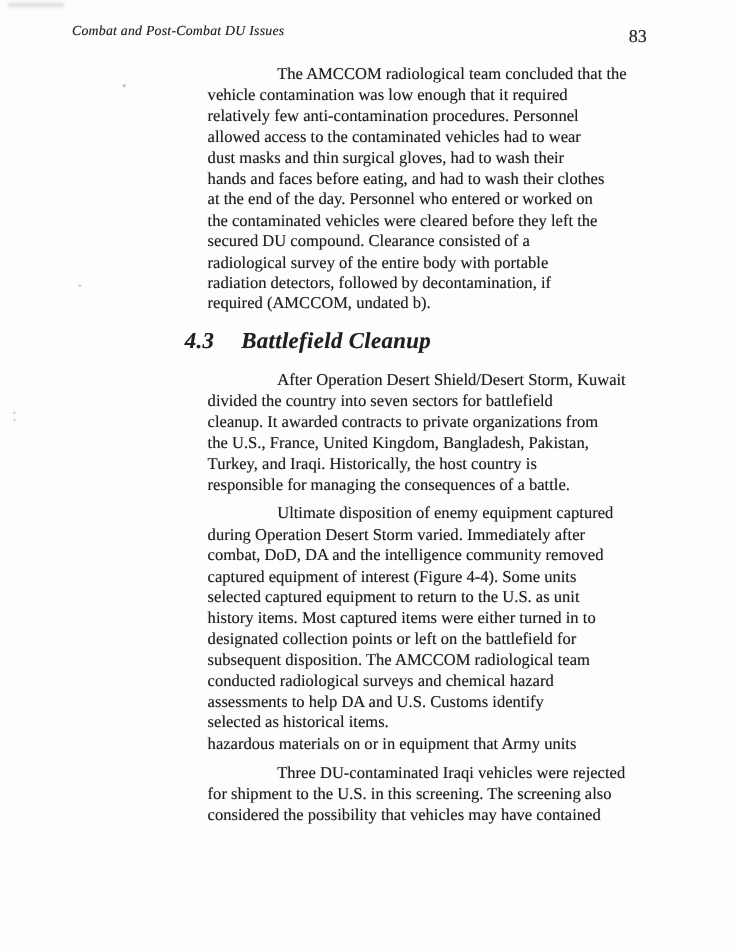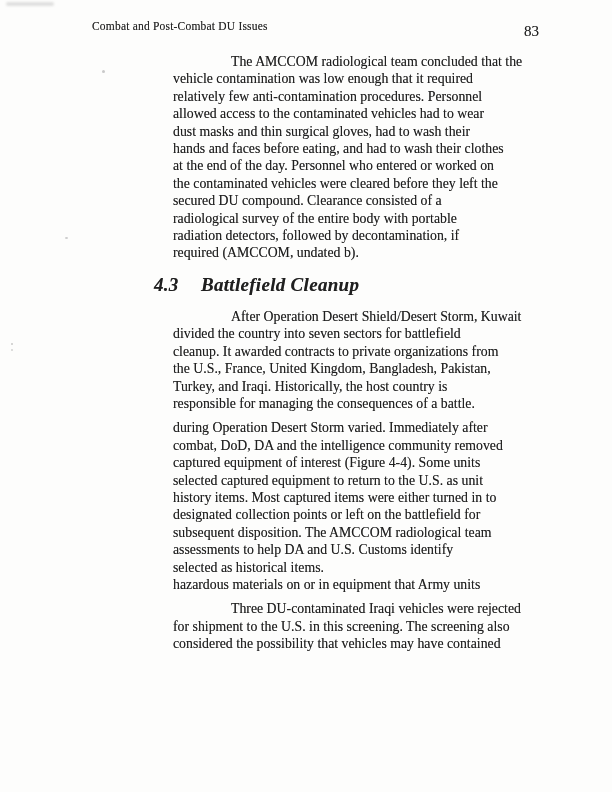--- a/index.html
+++ b/index.html
@@ -15,24 +15,24 @@
     overflow: hidden;
     font-family: "Liberation Serif", "DejaVu Serif", serif;
     color: #1f1f1f;
   }
   
   .running-title {
     position: absolute;
     left: 60px;
     top: 20px;
     font-size: 11.5px;
+    font-style: italic;
     letter-spacing: 0.2px;
     color: #222;
     text-shadow: 0 0 0.6px rgba(30,30,30,0.45);
-    margin-left: 32px;
   }
   .page-number {
     position: absolute;
     left: 524px;
     top: 23px;
     font-size: 15px;
     color: #222;
     text-shadow: 0 0 0.6px rgba(30,30,30,0.45);
   }
   
@@ -112,27 +112,29 @@
       <div class="heading"><span class="num">4.3</span><span class="title">Battlefield Cleanup</span></div>
       <div class="para">
         <div class="line first">After Operation Desert Shield/Desert Storm, Kuwait</div>
         <div class="line">divided the country into seven sectors for battlefield</div>
         <div class="line">cleanup. It awarded contracts to private organizations from</div>
         <div class="line">the U.S., France, United Kingdom, Bangladesh, Pakistan,</div>
         <div class="line">Turkey, and Iraqi. Historically, the host country is</div>
         <div class="line">responsible for managing the consequences of a battle.</div>
       </div>
       <div class="para">
+        <div class="line first">Ultimate disposition of enemy equipment captured</div>
         <div class="line">during Operation Desert Storm varied. Immediately after</div>
         <div class="line">combat, DoD, DA and the intelligence community removed</div>
         <div class="line">captured equipment of interest (Figure 4-4). Some units</div>
         <div class="line">selected captured equipment to return to the U.S. as unit</div>
         <div class="line">history items. Most captured items were either turned in to</div>
         <div class="line">designated collection points or left on the battlefield for</div>
         <div class="line">subsequent disposition. The AMCCOM radiological team</div>
+        <div class="line">conducted radiological surveys and chemical hazard</div>
         <div class="line">assessments to help DA and U.S. Customs identify</div>
         <div class="line">selected as historical items.</div>
         <div class="line">hazardous materials on or in equipment that Army units</div>
       </div>
       <div class="para">
         <div class="line first">Three DU-contaminated Iraqi vehicles were rejected</div>
         <div class="line">for shipment to the U.S. in this screening. The screening also</div>
         <div class="line">considered the possibility that vehicles may have contained</div>
       </div>
     </div>

